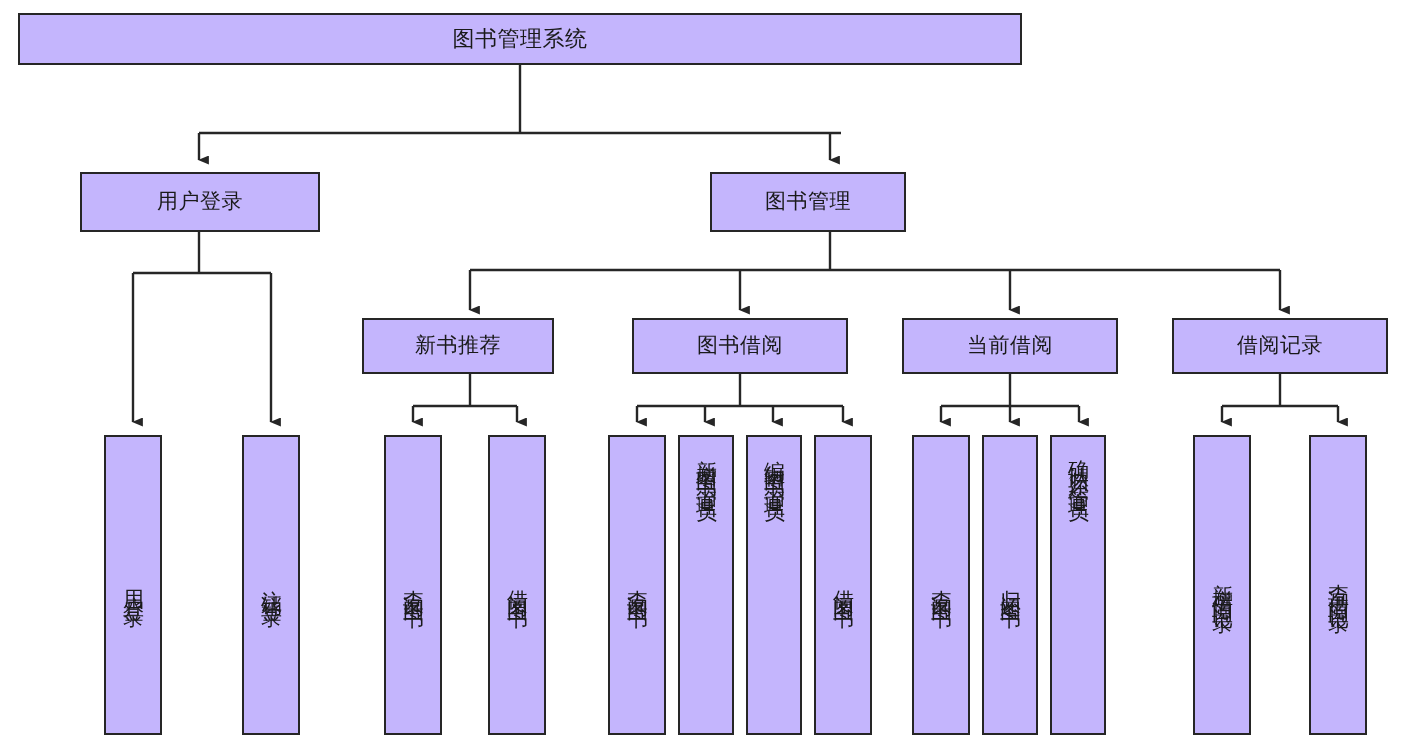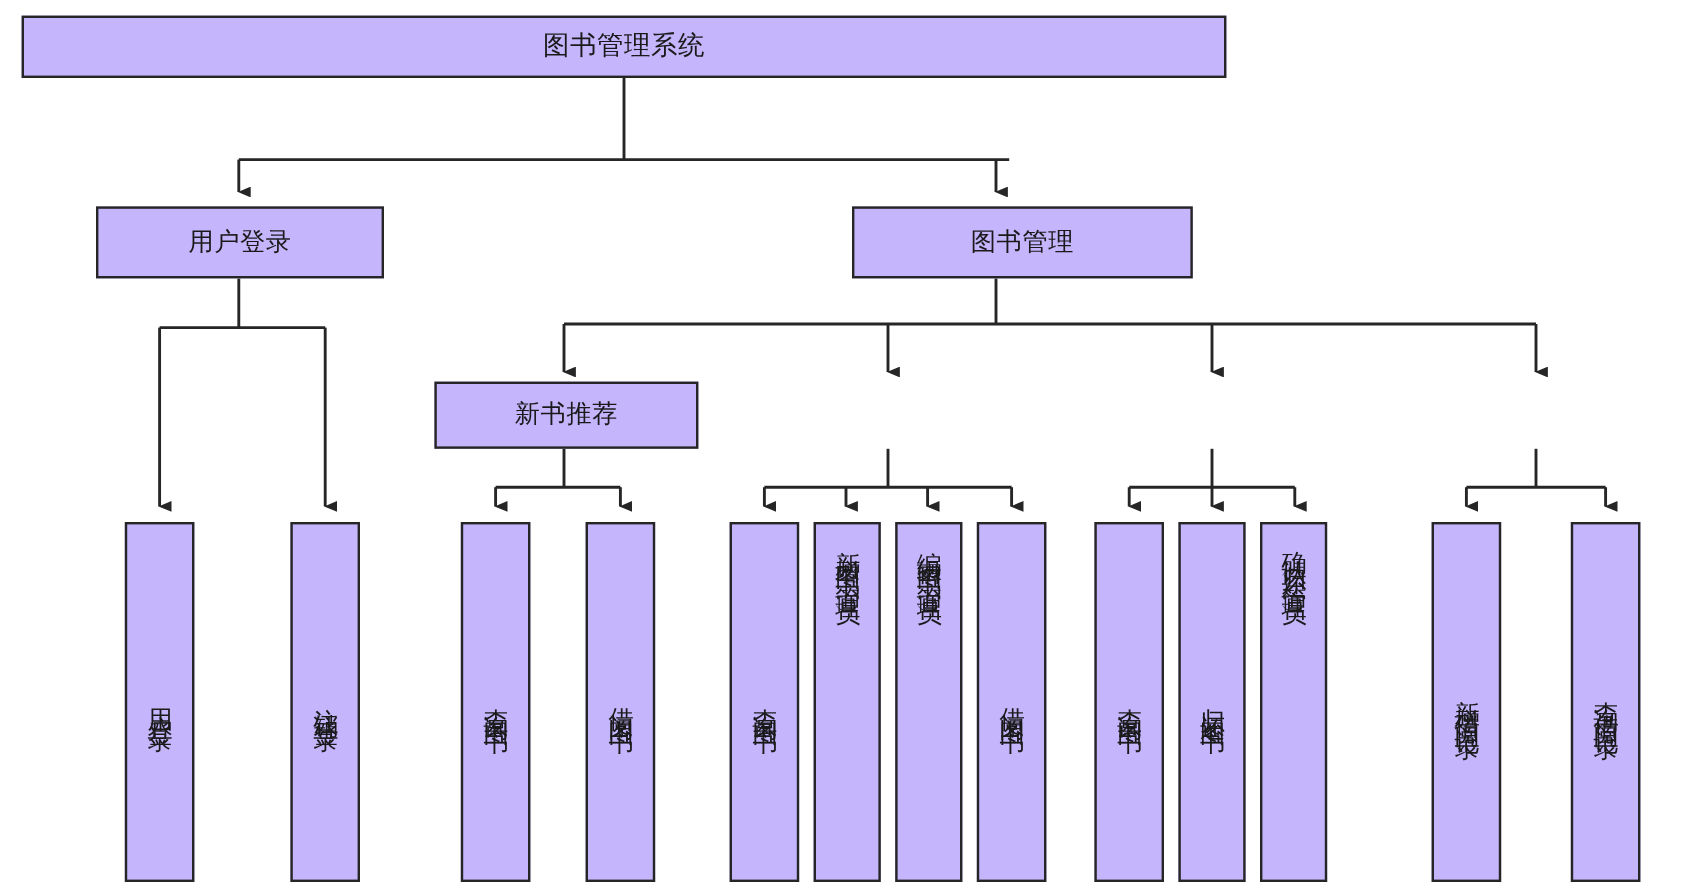--- a/index.html
+++ b/index.html
@@ -134,26 +134,35 @@
     </g>
   </svg>
 
   <div class="node h root" style="left:18px; top:13px; width:1004px; height:52px;">
     <span class="label">图书管理系统</span>
   </div>
 
   <div class="node h" style="left:80px; top:172px; width:240px; height:60px;">
     <span class="label">用户登录</span>
   </div>
-  <div class="node h" style="left:710px; top:172px; width:284px; height:60px;">
+  <div class="node h" style="left:710px; top:172px; width:196px; height:60px;">
     <span class="label">图书管理</span>
   </div>
 
-  <div class="node h" style="left:362px; top:318px; width:220px; height:56px;text-align:right;">
+  <div class="node h" style="left:362px; top:318px; width:192px; height:56px;text-align:right;">
     <span class="label">新书推荐</span>
+  </div>
+  <div class="node h" style="left:632px; top:318px; width:216px; height:56px;">
+    <span class="label">图书借阅</span>
+  </div>
+  <div class="node h" style="left:902px; top:318px; width:216px; height:56px;">
+    <span class="label">当前借阅</span>
+  </div>
+  <div class="node h" style="left:1172px; top:318px; width:216px; height:56px;">
+    <span class="label">借阅记录</span>
   </div>
 
   <div class="node v" style="left:104px; top:435px; width:58px; height:300px;">
     <span class="label">用户登录</span>
   </div>
   <div class="node v" style="left:242px; top:435px; width:58px; height:300px;">
     <span class="label">注销登录</span>
   </div>
 
   <div class="node v" style="left:384px; top:435px; width:58px; height:300px;">

